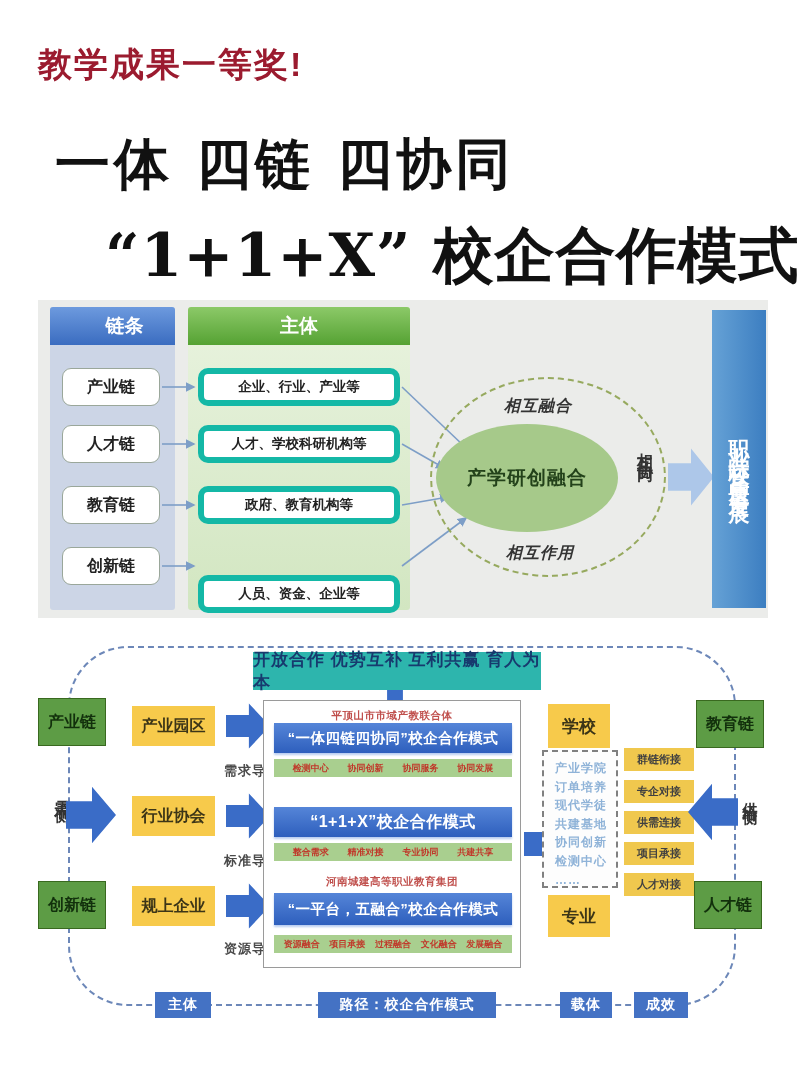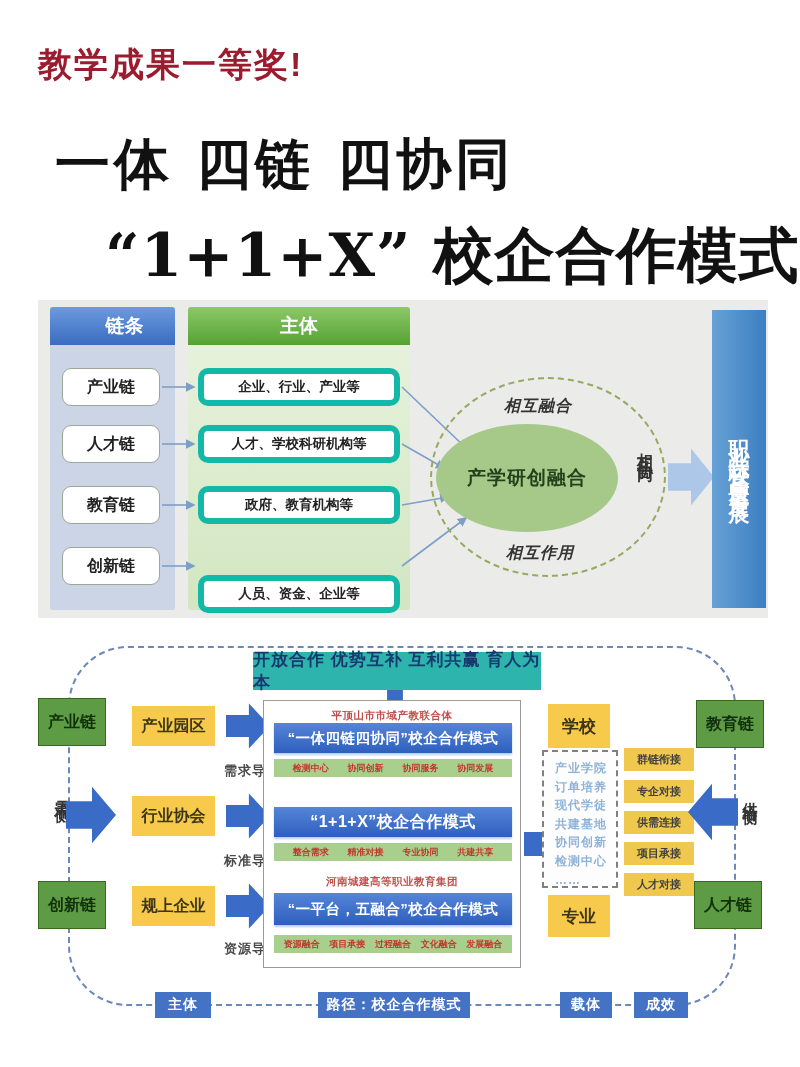--- a/index.html
+++ b/index.html
@@ -182,16 +182,16 @@
   <div class="abs link flexc" style="top:171px;">供需连接</div>
   <div class="abs link flexc" style="top:202px;">项目承接</div>
   <div class="abs link flexc" style="top:233px;">人才对接</div>
 
   <div class="abs arr-left" style="left:648px;top:142px;width:50px;height:60px;"></div>
   <div class="abs side-label" style="left:700px;top:150px;">供给侧</div>
   <div class="abs chain-g flexc" style="left:656px;top:60px;">教育链</div>
   <div class="abs chain-g flexc" style="left:654px;top:241px;">人才链</div>
 
   <div class="abs fbox flexc" style="left:115px;width:56px;">主体</div>
-  <div class="abs fbox flexc" style="left:278px;width:152px;">路径：校企合作模式</div>
+  <div class="abs fbox flexc" style="left:278px;width:178px;">路径：校企合作模式</div>
   <div class="abs fbox flexc" style="left:520px;width:52px;">载体</div>
   <div class="abs fbox flexc" style="left:594px;width:54px;">成效</div>
 </div>
 
 </body></html>

